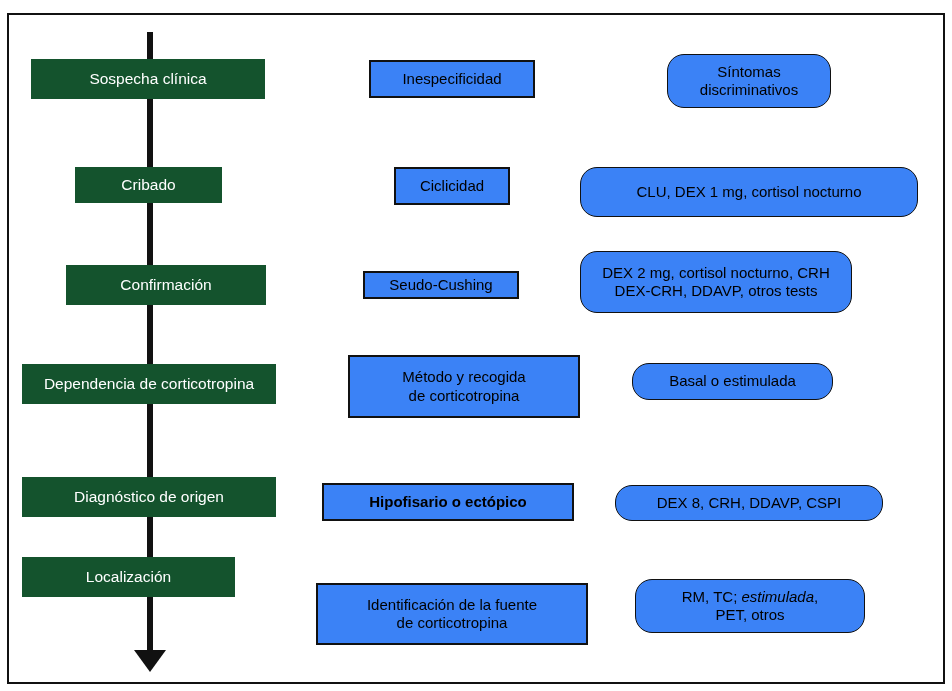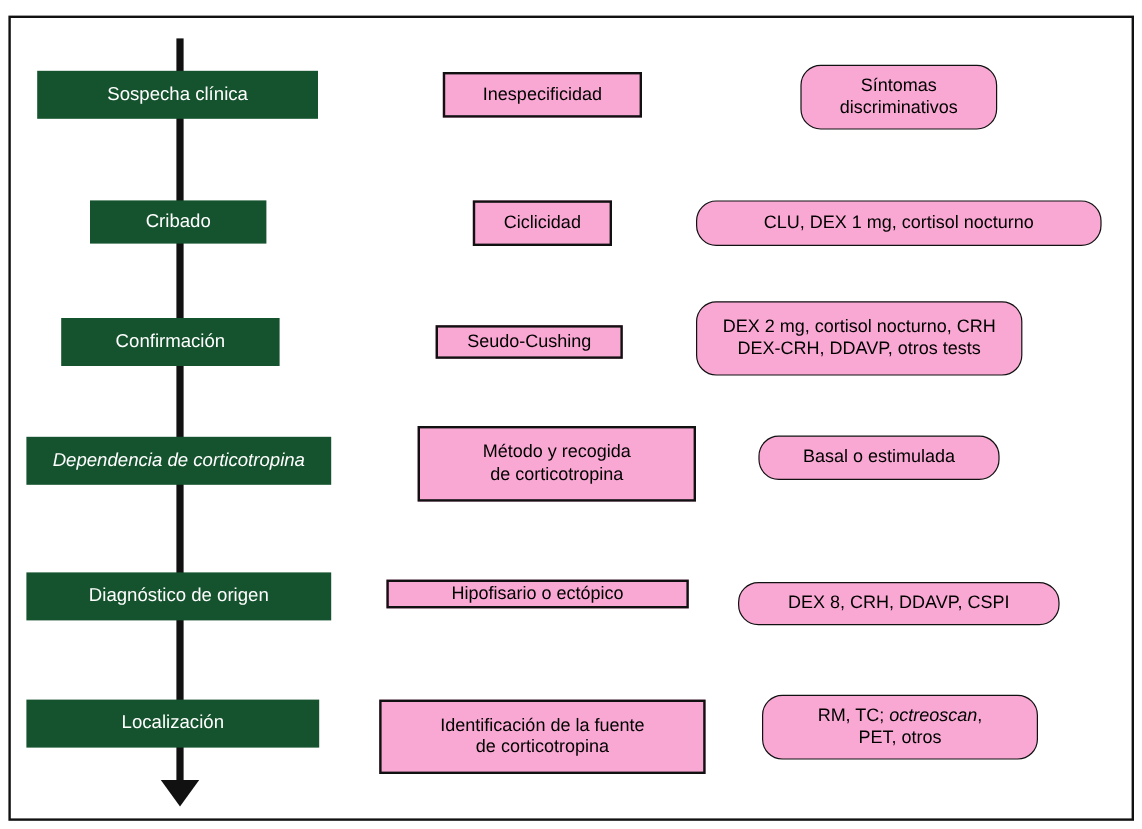--- a/index.html
+++ b/index.html
@@ -60,21 +60,21 @@
     line-height: 1.22;
     font-size: 15px;
   }
   .node.stage {
     background: #14532d;
     color: #ffffff;
     z-index: 3;
     font-size: 15.5px;
   }
   .node.box {
-    background: #f9a8d4;
+    background: #3b82f6;
     border: 2.6px solid #111111;
     color: #000000;
     z-index: 2;
   }
   .node.box.thin {
     border-width: 1.6px;
     border-radius: 17px;
   }
   .node .txt {
     display: block;
@@ -105,61 +105,61 @@
     <span class="txt">Síntomas
 discriminativos</span>
   </div>
 
   <div class="node stage" style="left:75px; top:167px; width:147px; height:36px;">
     <span class="txt">Cribado</span>
   </div>
   <div class="node box" style="left:394px; top:167px; width:116px; height:38px;">
     <span class="txt">Ciclicidad</span>
   </div>
-  <div class="node box thin" style="left:580px; top:167px; width:338px; height:38px;align-items:center;">
+  <div class="node box thin" style="left:580px; top:167px; width:338px; height:50px;align-items:center;">
     <span class="txt">CLU, DEX 1 mg, cortisol nocturno</span>
   </div>
 
-  <div class="node stage" style="left:51px; top:265px; width:182px; height:40px;">
+  <div class="node stage" style="left:66px; top:265px; width:200px; height:40px;">
     <span class="txt">Confirmación</span>
   </div>
   <div class="node box" style="left:363px; top:271px; width:156px; height:28px;">
     <span class="txt">Seudo-Cushing</span>
   </div>
   <div class="node box thin" style="left:580px; top:251px; width:272px; height:62px;">
     <span class="txt">DEX 2 mg, cortisol nocturno, CRH
 DEX-CRH, DDAVP, otros tests</span>
   </div>
 
-  <div class="node stage" style="left:22px; top:364px; width:254px; height:40px;font-style:italic;">
+  <div class="node stage" style="left:22px; top:364px; width:254px; height:40px;">
     <span class="txt">Dependencia de corticotropina</span>
   </div>
   <div class="node box" style="left:348px; top:355px; width:232px; height:63px;">
     <span class="txt">Método y recogida
 de corticotropina</span>
   </div>
   <div class="node box thin" style="left:632px; top:363px; width:201px; height:37px;">
     <span class="txt">Basal o estimulada</span>
   </div>
 
   <div class="node stage" style="left:22px; top:477px; width:254px; height:40px;justify-content:center;">
     <span class="txt">Diagnóstico de origen</span>
   </div>
-  <div class="node box" style="left:322px; top:483px; width:252px; height:24px;">
+  <div class="node box" style="left:322px; top:483px; width:252px; height:38px;font-weight:bold;">
     <span class="txt">Hipofisario o ectópico</span>
   </div>
   <div class="node box thin" style="left:615px; top:485px; width:268px; height:36px;">
     <span class="txt">DEX 8, CRH, DDAVP, CSPI</span>
   </div>
 
-  <div class="node stage" style="left:22px; top:583px; width:244px; height:40px;">
+  <div class="node stage" style="left:22px; top:557px; width:213px; height:40px;">
     <span class="txt">Localización</span>
   </div>
   <div class="node box" style="left:316px; top:583px; width:272px; height:62px;">
     <span class="txt">Identificación de la fuente
 de corticotropina</span>
   </div>
   <div class="node box thin" style="left:635px; top:579px; width:230px; height:54px;">
-    <span class="txt"><span>RM, TC; </span><span class="ital">octreoscan</span><span>,
+    <span class="txt"><span>RM, TC; </span><span class="ital">estimulada</span><span>,
 PET, otros</span></span>
   </div>
 
 </div>
 
 </body></html>

